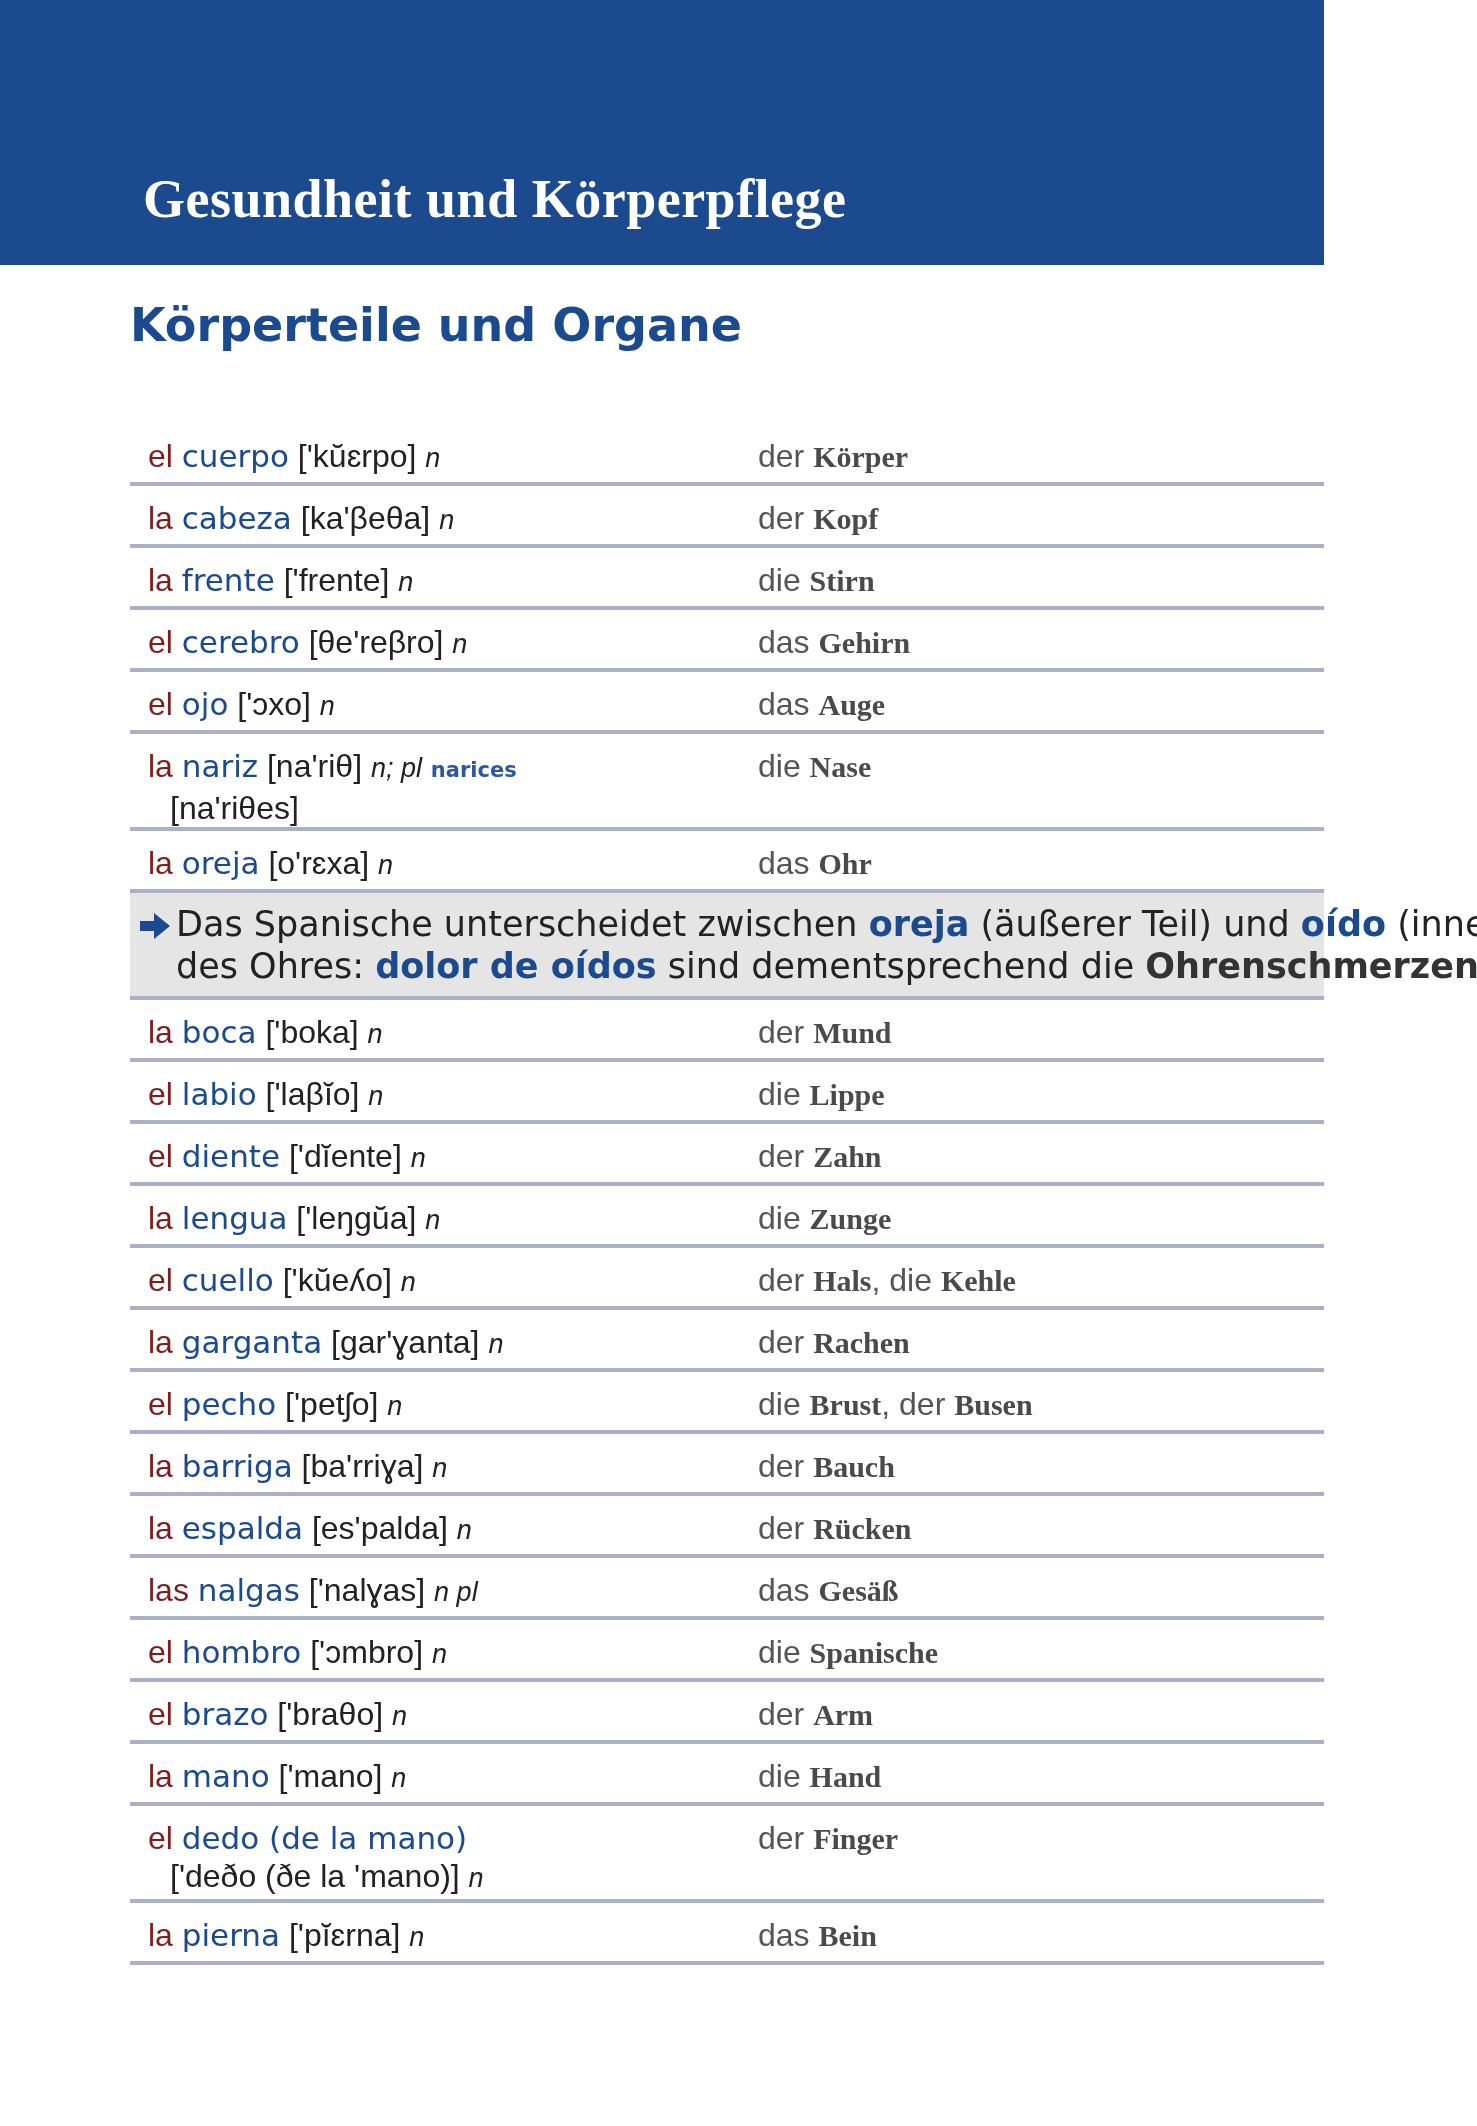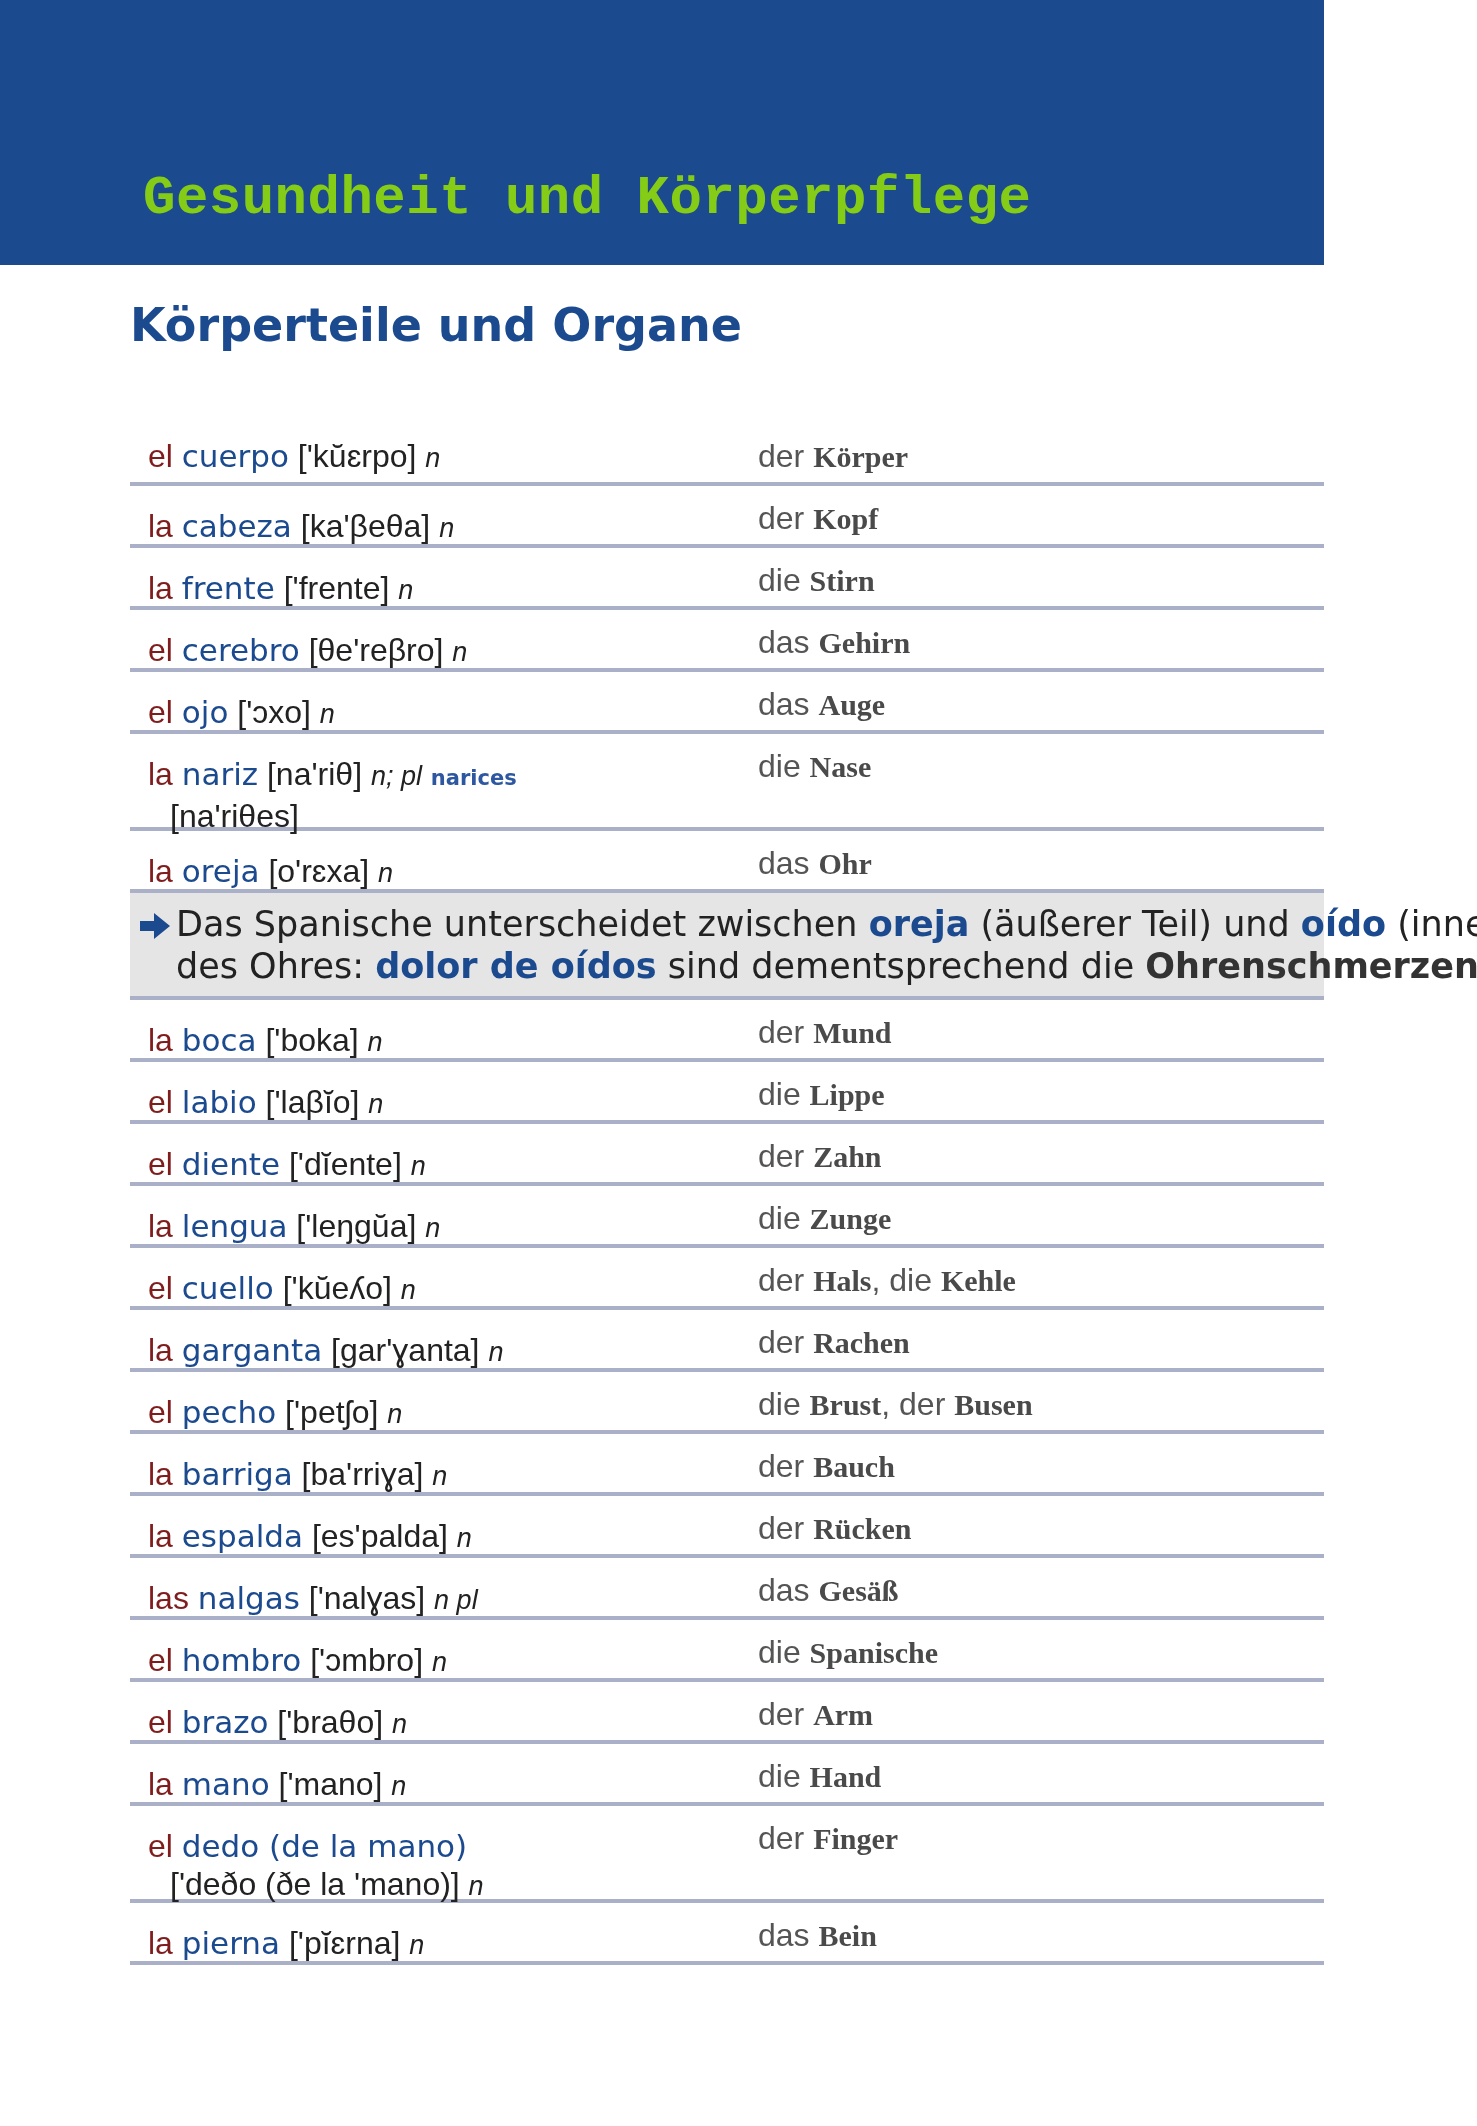--- a/index.html
+++ b/index.html
@@ -6,42 +6,42 @@
     body {
       width: 1477px; height: 2126px; background: #ffffff; position: relative; overflow: hidden;
       font-family: "DejaVu Sans", sans-serif;
     }
     .banner {
       position: absolute; left: 0; top: 0; width: 1324px; height: 265px;
       background: #1b4a8f;
     }
     .banner-title {
       position: absolute; left: 143px; top: 168px;
-      color: #84cc16; font-weight: bold; font-size: 54px; letter-spacing: 0.5px;
-      font-family: Liberation Mono, monospace; white-space: nowrap;
+      color: #ffffff; font-weight: bold; font-size: 54px; letter-spacing: 0.5px;
+      font-family: Liberation Serif, serif; white-space: nowrap;
     }
     .section-title {
       position: absolute; left: 130px; top: 298px;
       color: #1b4a8f; font-weight: bold; font-size: 46px;
       font-family: "DejaVu Sans", sans-serif; white-space: nowrap;
     }
     .vocab {
       position: absolute; left: 130px; top: 425px; width: 1194px;
     }
     .row {
       position: relative; border-bottom: 4px solid #a9b0c8;
       display: flex; align-items: flex-start;
       box-sizing: border-box;
     }
     .row.single { height: 62px; }
     .row.first { height: 61px; }
     .row.double { height: 97px; }
     .cell-es {
       width: 628px; padding-left: 18px; box-sizing: border-box;
-      font-size: 32px; color: #1b4a8f; line-height: 40px; padding-top: 20px;
+      font-size: 32px; color: #1b4a8f; line-height: 40px; padding-top: 12px;
       font-family: "Liberation Sans", sans-serif; white-space: nowrap;
     }
     .row.first .cell-es, .row.first .cell-de { padding-top: 11px; }
     .cell-de {
       flex: 1; font-size: 32px; color: #555555; line-height: 40px; padding-top: 12px;
       font-family: "Liberation Sans", sans-serif; white-space: nowrap;
     }
     .art { font-weight: normal; color: #7f1d1d; }
     .lemma { font-weight: normal; color: #1b4a8f; font-family: "DejaVu Sans", sans-serif; font-size: 31px; }
     .ipa { color: #222222; font-weight: normal; }

